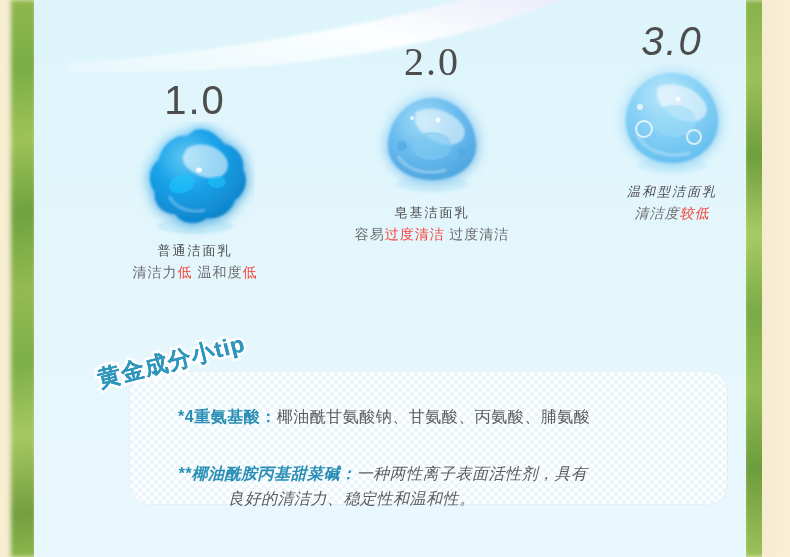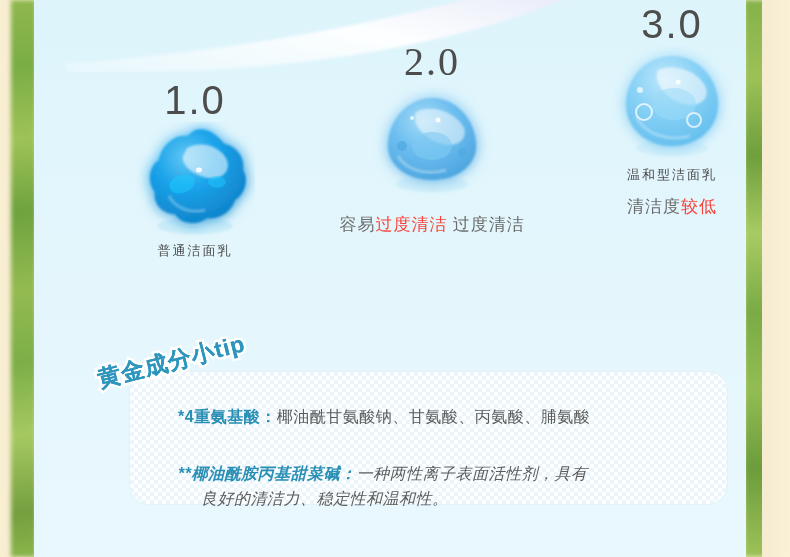--- a/index.html
+++ b/index.html
@@ -27,54 +27,54 @@
     overflow:hidden;
   }
 
   
   .swoosh { position:absolute; left:0; top:-58px; width:712px; height:130px; pointer-events:none; }
 
   
   .col { position:absolute; text-align:center; }
   .col-1 { left:66px;  top:78px;  width:190px; }
   .col-2 { left:300px; top:40px;  width:196px;font-family:Liberation Serif, serif; }
-  .col-3 { left:540px; top:2px;   width:196px; }
+  .col-3 { left:540px; top:19px;   width:196px;font-style:italic; }
 
   .step-num {
     font-size:40px; letter-spacing:2px; color:#4d4d4d;
     font-weight:400; line-height:1.1;
   }
 
   .blob-wrap { position:relative; height:118px; }
   .blob-wrap svg { position:absolute; left:50%; transform:translateX(-50%); top:0; }
 
   .prod-name {
     font-size:13px; color:#4a4a4a; letter-spacing:2px;
     margin-top:2px; line-height:1.35;
   }
-  .prod-desc { font-size:17px; color:#6a6a6a; letter-spacing:1px; margin-top:11px; }
+  .prod-desc { font-size:14px; color:#6a6a6a; letter-spacing:1px; margin-top:4px; }
   .hl { color:#f8443c; }
 
   
   .tipbox {
     position:absolute; left:96px; top:372px; width:597px; height:132px;
     border-radius:20px;
     background-color:#ffffff;
     background-image:
       linear-gradient(45deg,#eaf6fb 25%,transparent 25%,transparent 75%,#eaf6fb 75%),
       linear-gradient(45deg,#eaf6fb 25%,transparent 25%,transparent 75%,#eaf6fb 75%);
     background-size:8px 8px;
     background-position:0 0, 4px 4px;
     box-shadow:0 0 0 1px #e4f2f8;
   }
   .tip-lines { position:absolute; left:48px; top:33px; right:18px; }
   .tip-line { font-size:16px; color:#5b5b5b; letter-spacing:0.5px; line-height:1.55; }
   .tip-line + .tip-line { margin-top:32px;font-style:italic; }
   .tip-key { color:#2a8fb5; font-weight:bold; }
-  .tip-indent { display:block; padding-left:23px; }
+  .tip-indent { display:block; padding-left:50px; }
 
   .tip-badge {
     position:absolute; left:62px; top:346px;
     transform:rotate(-14deg);
     font-size:23px; font-weight:bold; color:#2e96bd;
     letter-spacing:1px;
     -webkit-text-stroke:5px #ffffff;
     paint-order:stroke fill;
     white-space:nowrap;
   }
@@ -138,20 +138,23 @@
                    C12,60 14,44 24,38 C26,24 40,12 52,14 Z" fill="url(#g1a)" filter="url(#f1)"></path>
           <path d="M52,26 C66,18 86,24 92,38 C96,50 86,58 74,56 C60,54 46,44 48,34 Z" fill="#ffffff" opacity="0.55" filter="url(#f1)"></path>
           <ellipse cx="47" cy="62" rx="13" ry="9" fill="#1ec8ff" opacity="0.55" transform="rotate(-18 47 62)"></ellipse>
           <ellipse cx="82" cy="60" rx="9" ry="6" fill="#1ec8ff" opacity="0.5"></ellipse>
           <ellipse cx="64" cy="48" rx="3" ry="2.4" fill="#ffffff" opacity="0.9"></ellipse>
           <path d="M34,74 C40,86 56,92 70,88" stroke="#ffffff" stroke-width="3" fill="none" opacity="0.28" filter="url(#f1)"></path>
         </g>
       </svg>
     </div>
     <div class="prod-name">普通洁面乳</div>
+    <div class="prod-desc">
+      <span>清洁力</span><span class="hl">低</span><span> 温和度</span><span class="hl">低</span>
+    </div>
   </div>
 
   <div class="col col-2">
     <div class="step-num">2.0</div>
     <div class="blob-wrap">
       <svg width="120" height="118" viewBox="0 0 120 118">
         <defs>
           <radialGradient id="g2a" cx="40%" cy="28%" r="80%">
             <stop offset="0%" stop-color="#a5dcf8"></stop>
             <stop offset="45%" stop-color="#6dbef0"></stop>
@@ -174,20 +177,21 @@
           <path d="M44,28 C60,20 84,28 92,44 C96,56 84,64 70,60 C54,56 38,40 44,28 Z" fill="#ffffff" opacity="0.5" filter="url(#f2)"></path>
           <ellipse cx="60" cy="62" rx="20" ry="14" fill="#7fc9f2" opacity="0.6"></ellipse>
           <circle cx="30" cy="62" r="5" fill="#4fa8e0" opacity="0.65"></circle>
           <circle cx="90" cy="68" r="4" fill="#4fa8e0" opacity="0.6"></circle>
           <circle cx="66" cy="36" r="2.5" fill="#ffffff" opacity="0.9"></circle>
           <circle cx="40" cy="34" r="2" fill="#ffffff" opacity="0.75"></circle>
           <path d="M26,72 C34,86 54,92 74,86" stroke="#ffffff" stroke-width="3" fill="none" opacity="0.3" filter="url(#f2)"></path>
         </g>
       </svg>
     </div>
+    <div class="prod-name">皂基洁面乳</div>
     <div class="prod-desc">
       <span>容易</span><span class="hl">过度清洁</span><span> 过度清洁</span>
     </div>
   </div>
 
   <div class="col col-3">
     <div class="step-num">3.0</div>
     <div class="blob-wrap">
       <svg width="120" height="118" viewBox="0 0 120 118">
         <defs>

